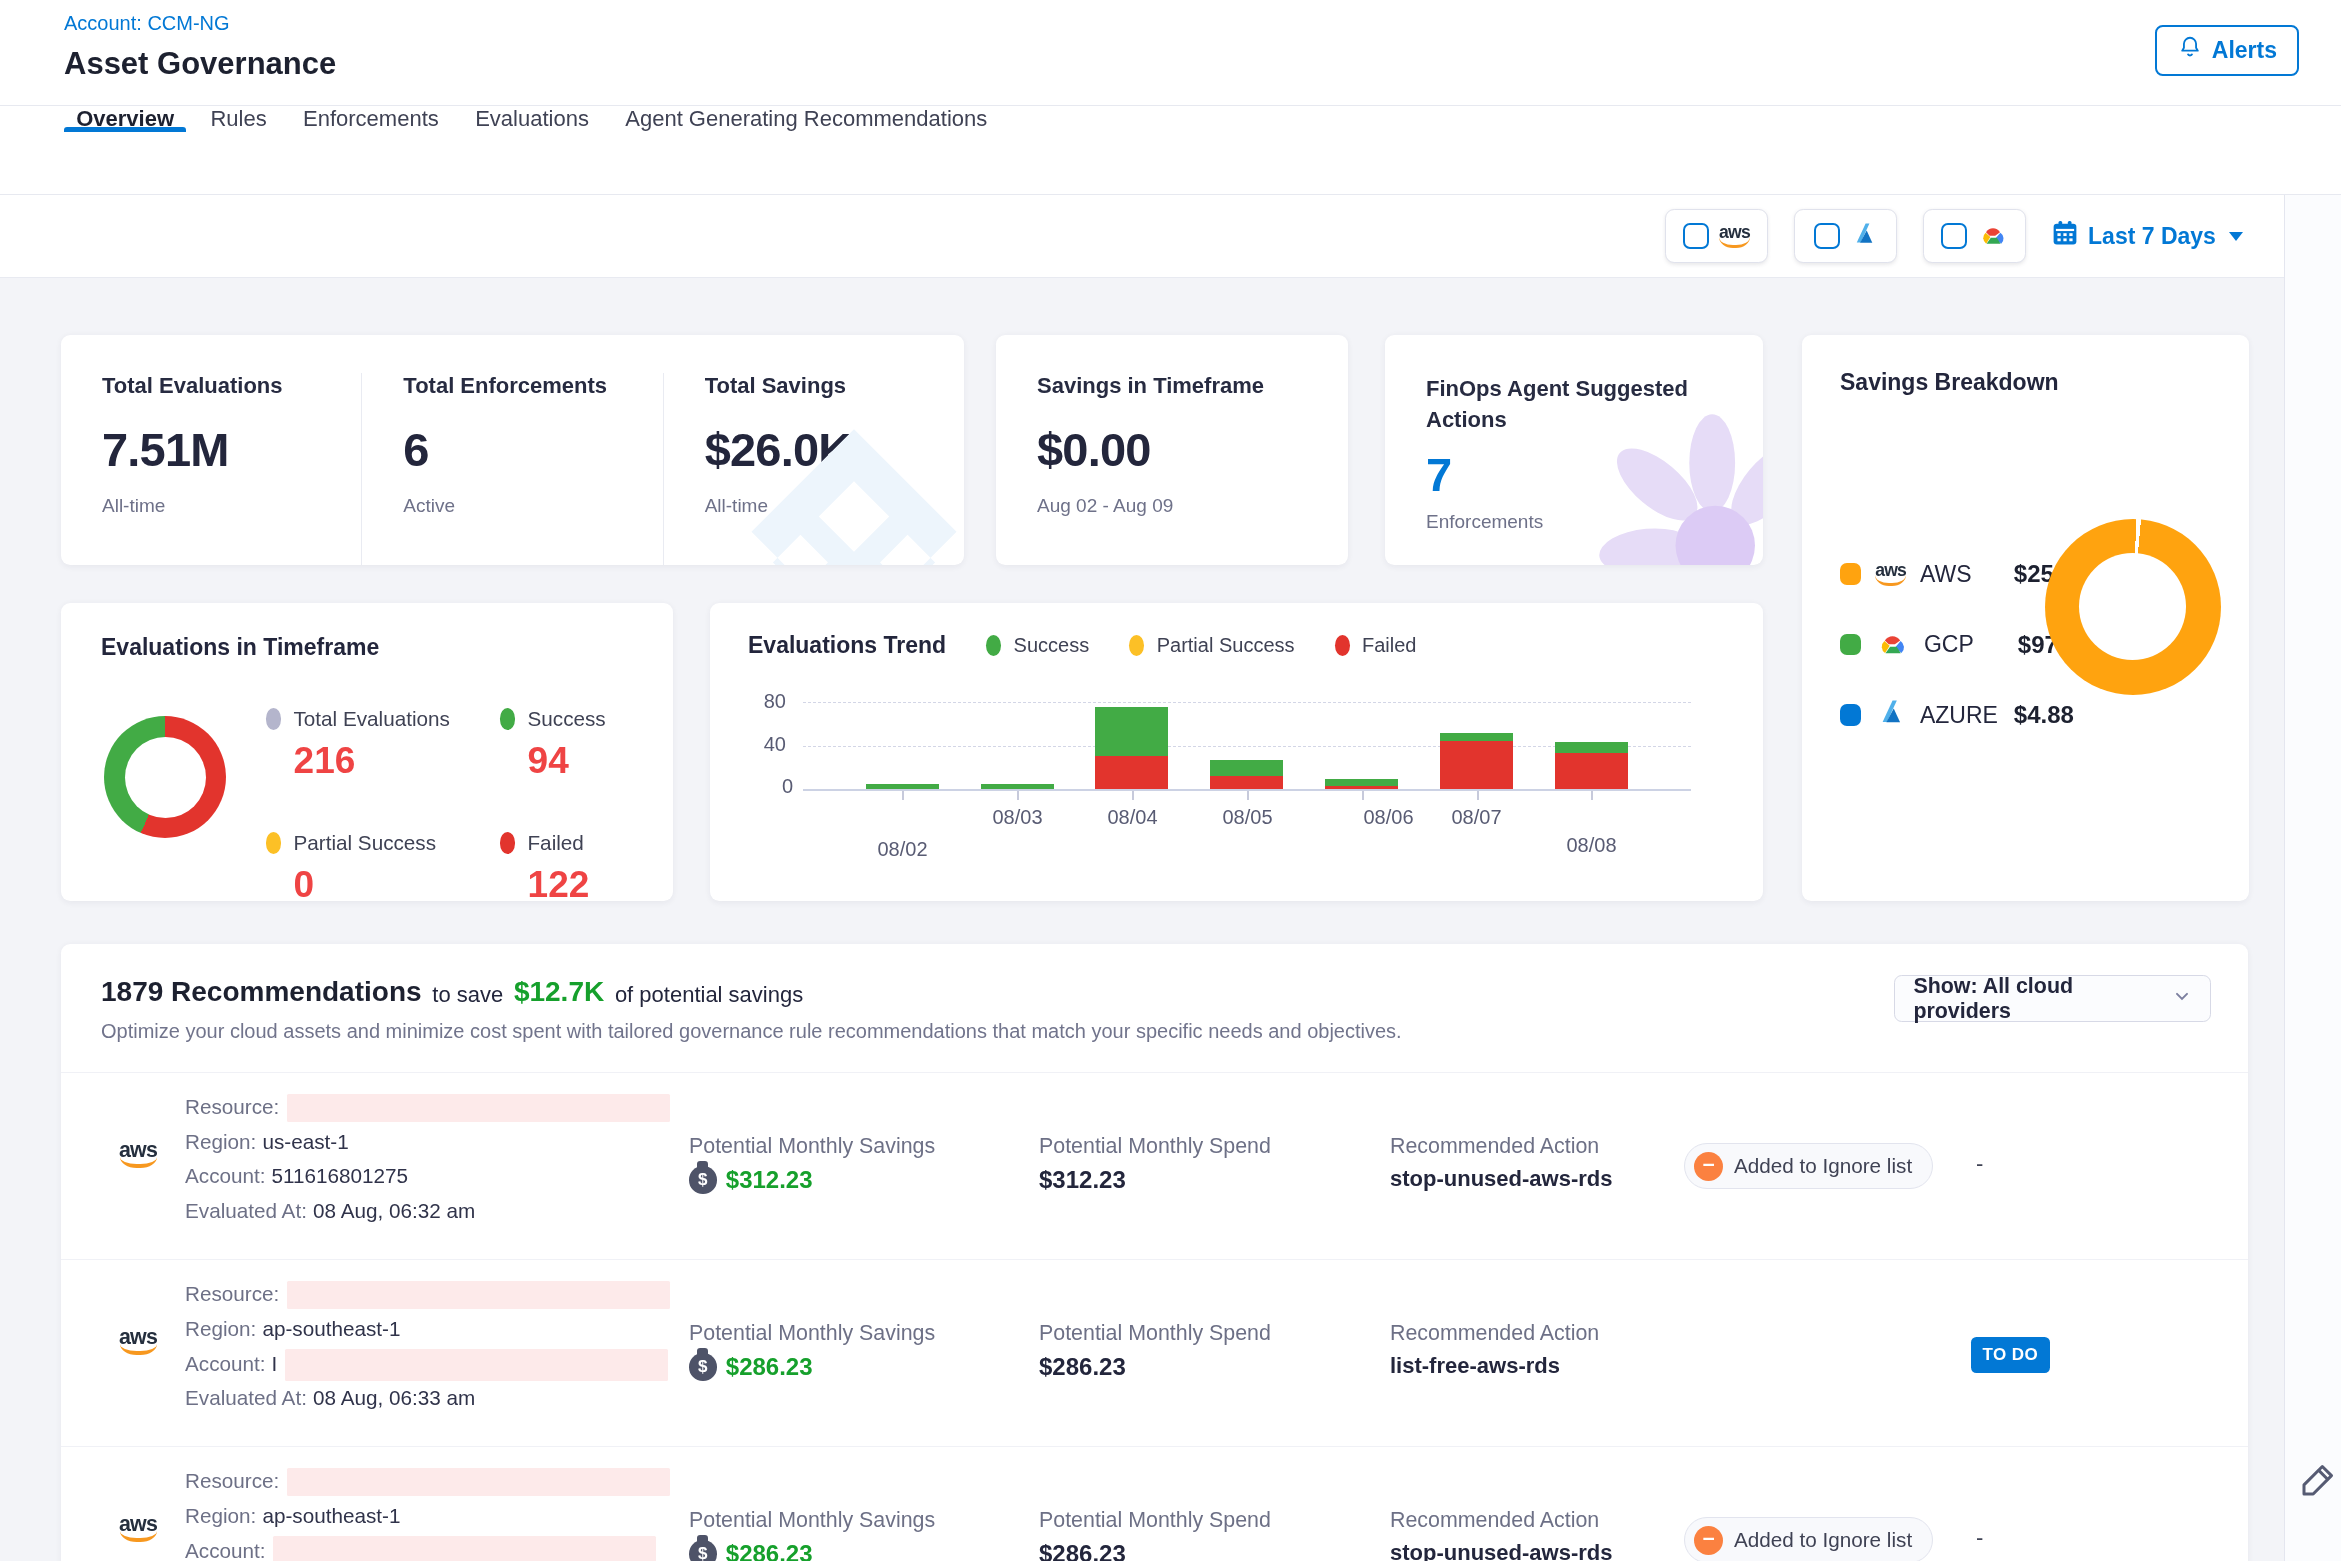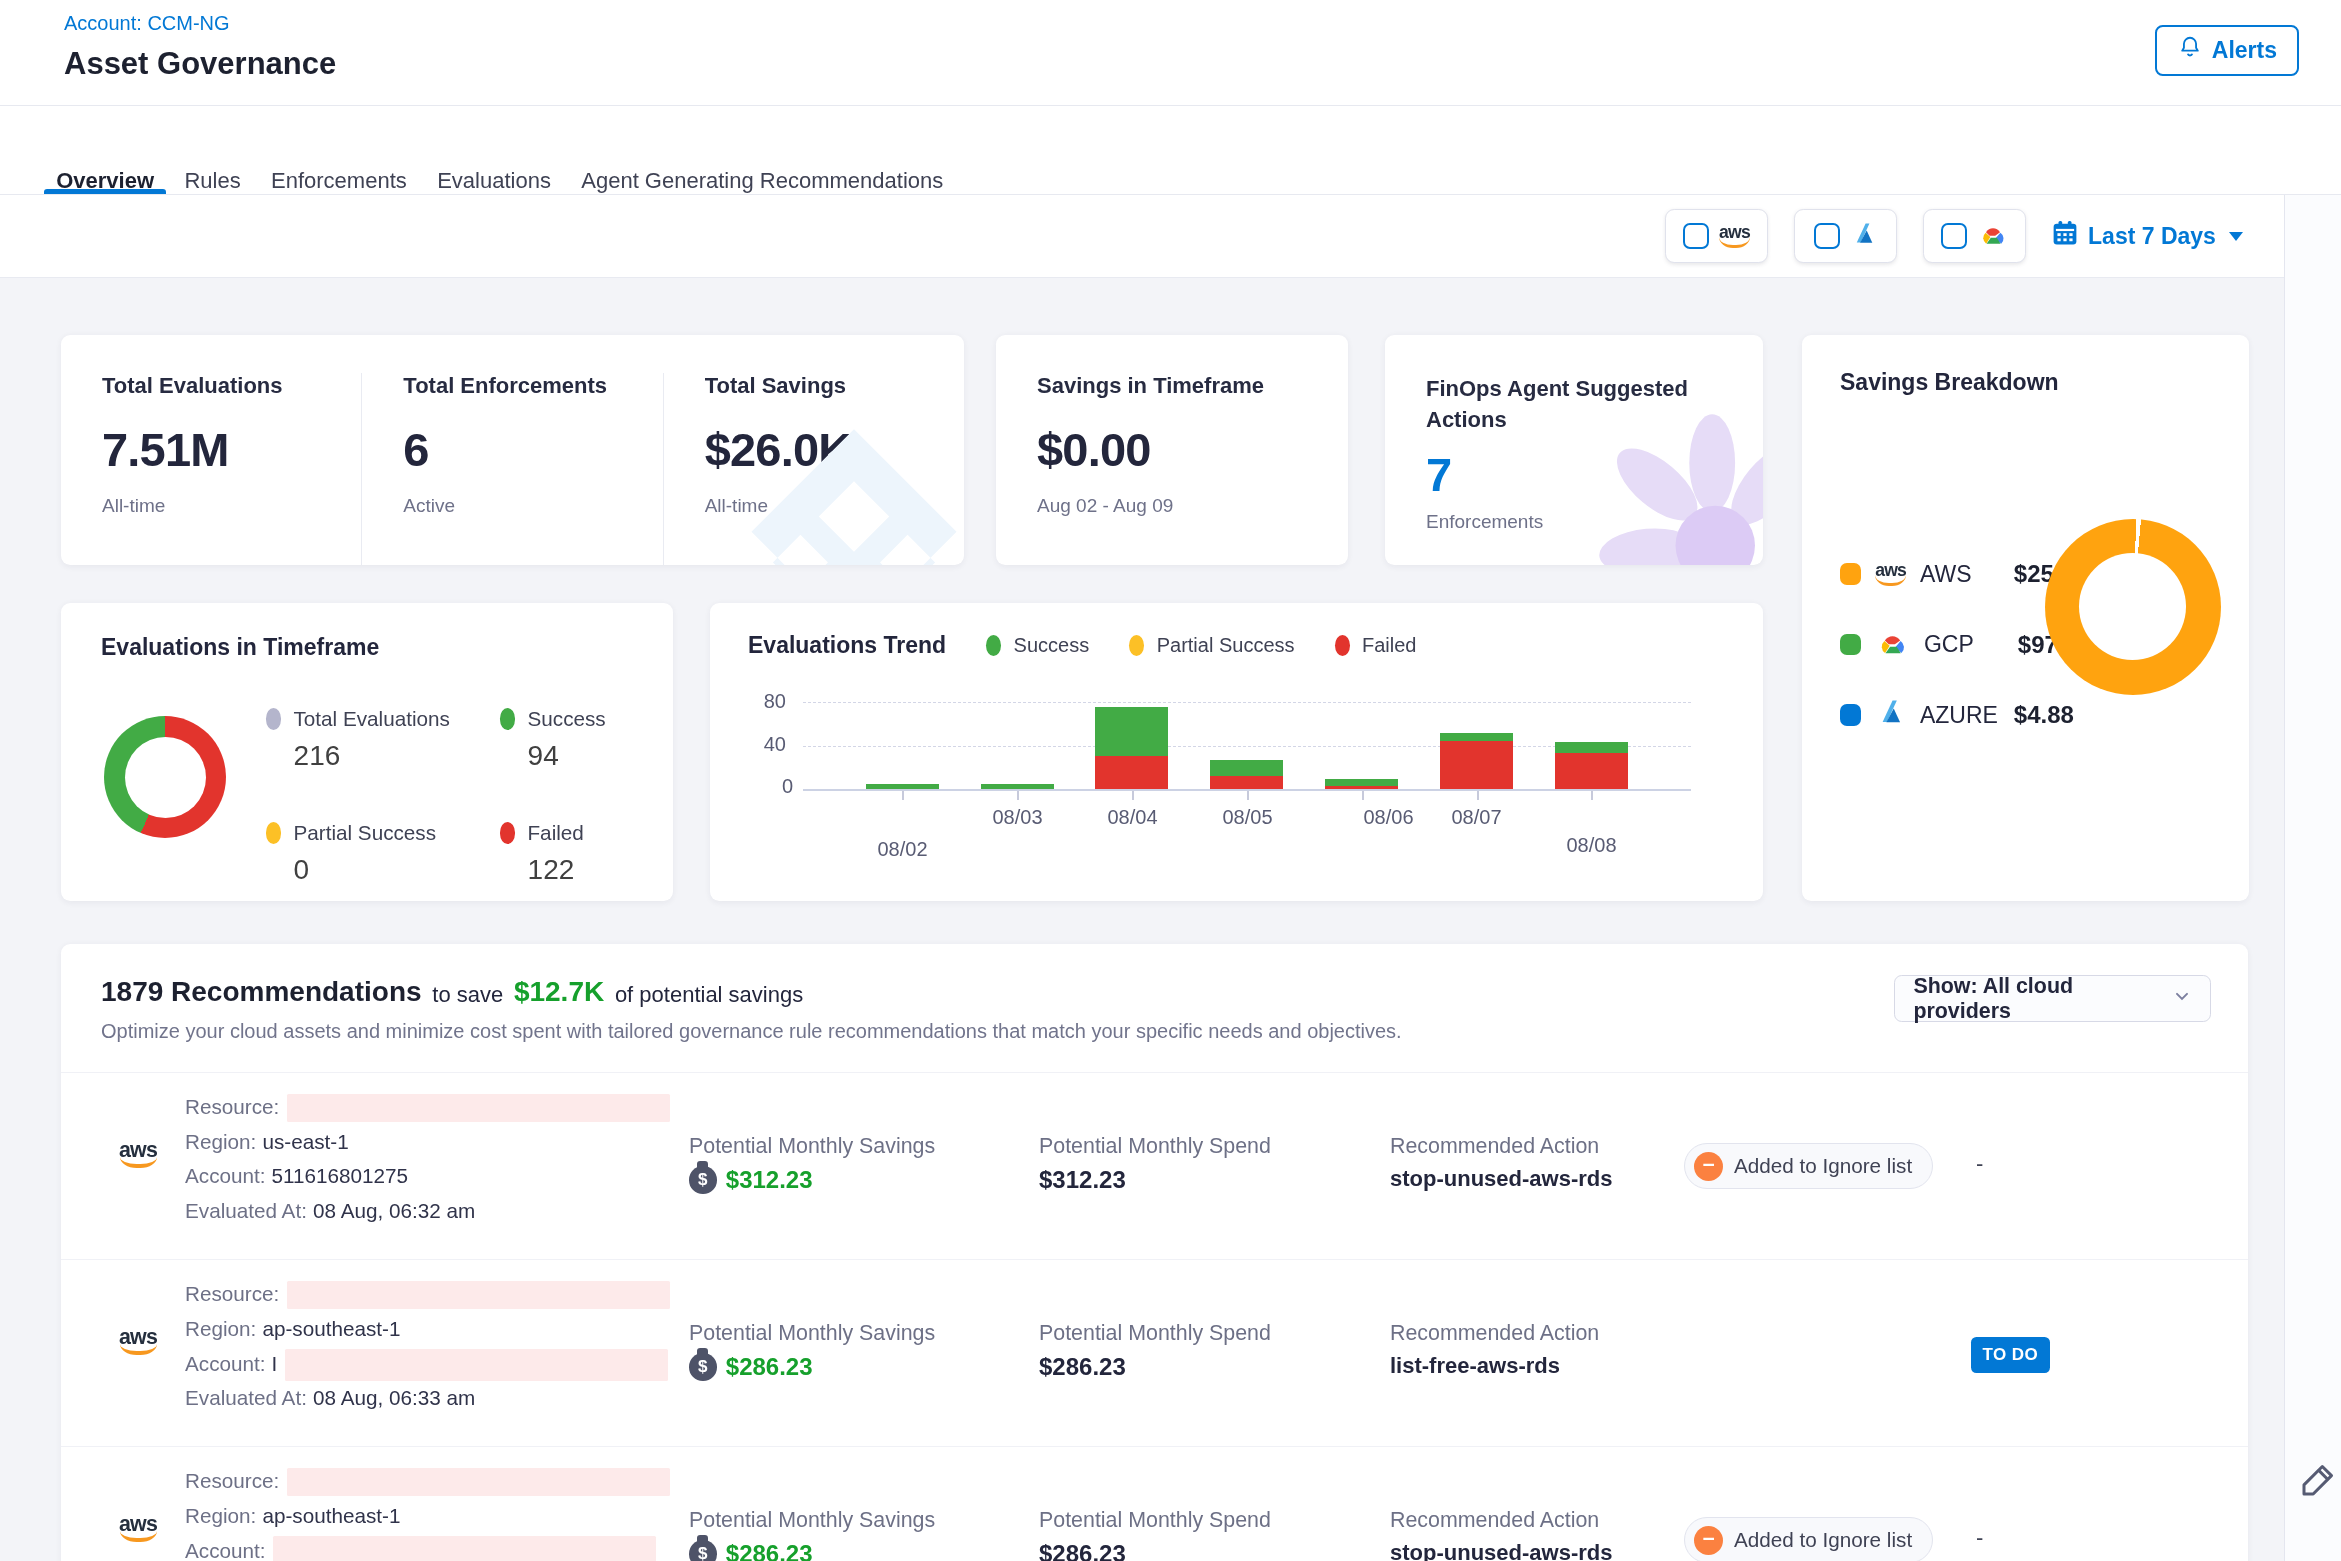--- a/index.html
+++ b/index.html
@@ -7,21 +7,21 @@
     font-family:"Liberation Sans", sans-serif; color:#23263c; }
 
   
   .hdr { height:106px; background:#fff; position:relative; padding:12.2px 0 0 64px; border-bottom:1.5px solid #e7e9f0; }
   .acct { font-size:20px; color:#0278d5; display:inline-block; cursor:pointer; }
   .ptitle { font-size:31px; font-weight:700; color:#1d2130; margin-top:10.7px; }
   .alerts { position:absolute; right:43px; top:24.5px; height:51px; padding:0 20px; border:2.3px solid #0278d5;
     border-radius:7.7px; display:flex; align-items:center; gap:9.2px; color:#0278d5; font-size:23px; font-weight:700; background:#fff; cursor:pointer; }
 
   
-  .tabs { height:89px; display:flex; align-items:flex-end; padding-left:44px; gap:6px; background:#fff; border-bottom:1.5px solid #e7e9f0; }
+  .tabs { height:89px; display:flex; align-items:flex-start; padding-left:64px; gap:12px; background:#fff; border-bottom:1.5px solid #e7e9f0; }
   .tab { display:flex; align-items:center; padding:0 12.2px; font-size:22px; color:#3f4254; font-weight:400; position:relative; cursor:pointer; }
   .tab.active { font-weight:700; color:#1d2130; }
   .tab.active::after { content:""; position:absolute; left:0; right:0; bottom:0; height:4.6px; background:#0278d5; border-radius:3.1px 3.1px 0 0; }
 
   
   .content { position:relative; height:1367px; background:#f3f4f8; overflow:hidden; }
   .filterbar { height:83px; background:#fff; border-bottom:1.5px solid #e8eaf1; display:flex; align-items:center; justify-content:flex-end; padding-right:99px; gap:26px; }
   .provbox { width:103px; height:54px; background:#fff; border:0.8px solid #e0e2ec; border-radius:9.2px;
     box-shadow:0 1.5px 3.8px rgba(96,97,112,.14); display:flex; align-items:center; justify-content:center; gap:10px; }
   .cbx { width:26px; height:26px; border:2.3px solid #0278d5; border-radius:6.9px; background:#fff; cursor:pointer; }
@@ -62,21 +62,21 @@
   .sb-donut::after { left:34px; top:34px; width:107px; height:107px; }
 
   
   .etcard { left:61px; top:268px; width:612px; height:298px; padding:31px 0 0 40px; }
   .et-donut { left:43px; top:113px; width:122px; height:122px; }
   .et-donut::after { left:20.7px; top:20.7px; width:81px; height:81px; }
   .et-legend { position:absolute; left:205px; top:104px; display:grid; grid-template-columns:234px 234px; grid-row-gap:49px; }
   .lg-item .lg-top { display:flex; align-items:center; gap:12.2px; }
   .dot { width:15.3px; height:21.4px; border-radius:50%; }
   .lg-label { font-size:20.7px; color:#3f4254; }
-  .lg-val { font-size:28px; font-weight:400; color:#404040; margin:9.2px 0 0 27.6px; }
+  .lg-val { font-size:37px; font-weight:700; color:#ef4444; margin:9.2px 0 0 27.6px; }
 
   
   .trcard { left:710px; top:268px; width:1053px; height:298px; }
   .tr-head { position:absolute; left:38px; top:29px; display:flex; align-items:center; gap:40px; }
   .tr-leg { display:flex; align-items:center; gap:12.2px; font-size:20px; color:#3f4254; }
   .plot { position:absolute; left:93px; top:99px; width:888px; height:87px; }
   .gl { position:absolute; left:0; right:0; border-top:1.5px dashed #d3d6e6; }
   .axis { position:absolute; left:0; right:0; bottom:-1.5px; height:1.5px; background:#ccd2e4; }
   .ylab { position:absolute; width:34px; text-align:right; font-size:20px; color:#585b73; }
   .stack { position:absolute; bottom:0; width:73px; display:flex; flex-direction:column-reverse; }

